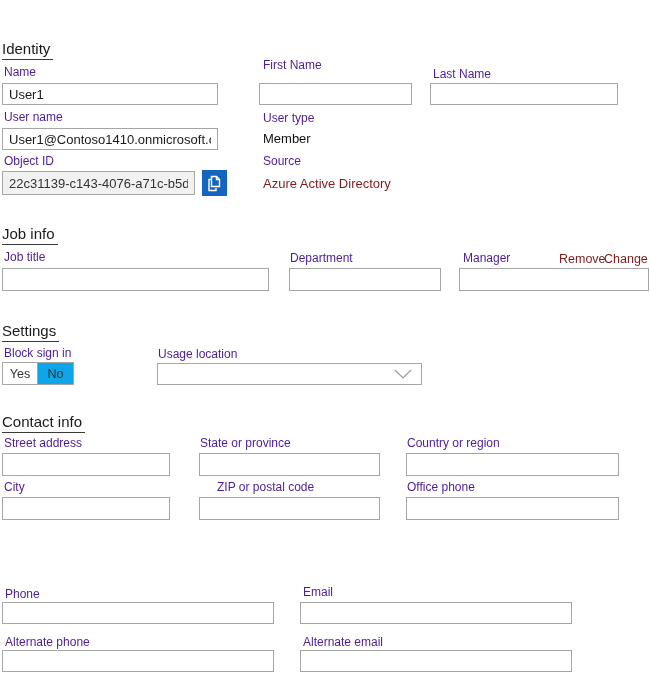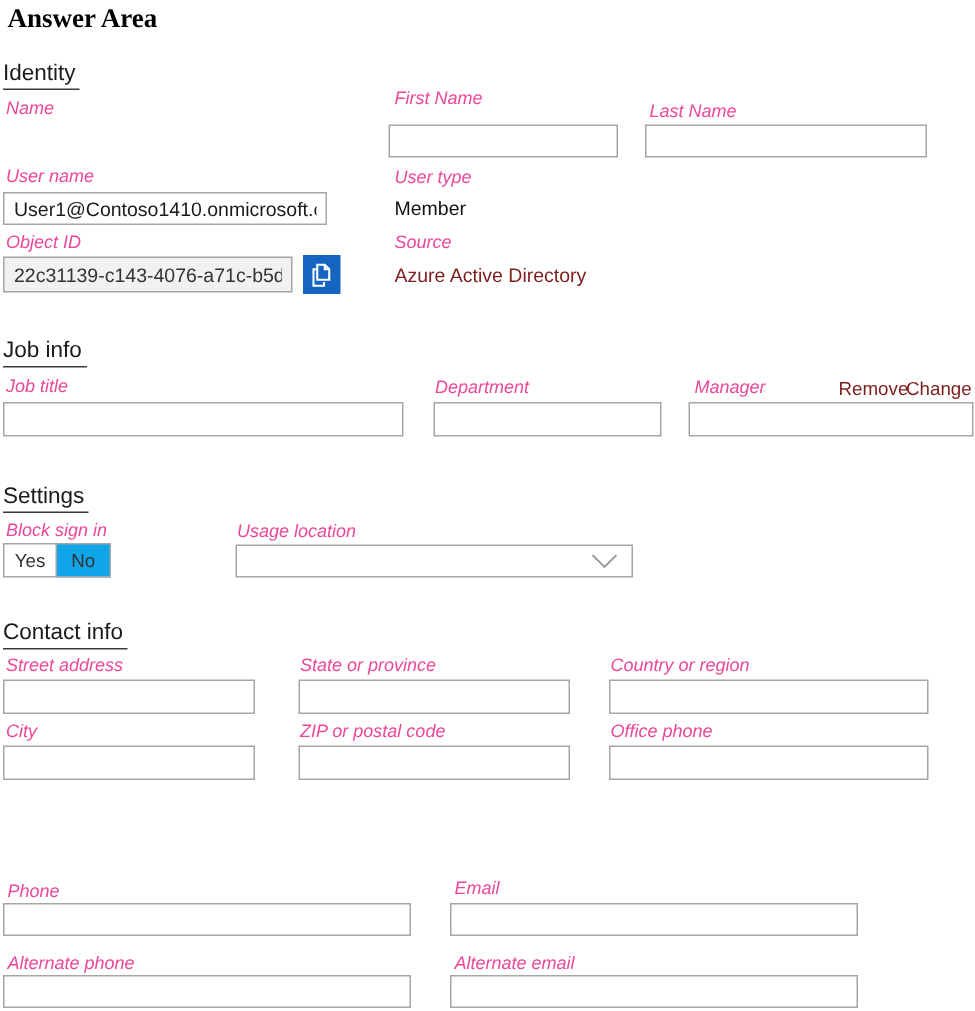--- a/index.html
+++ b/index.html
@@ -16,23 +16,22 @@
   .section-heading {
     position: absolute;
     font-size: 15px; color: #1a1a1a;
     display: inline-block;
     border-bottom: 1px solid #3a3a3a;
     padding: 0 3px 2px 0;
   }
 
   .field-label {
     position: absolute;
-    font-size: 12px; color: #ec4899;
+    font-size: 12px; color: #4c1d95;
     white-space: nowrap;
-    font-style: italic;
   }
 
   .txt {
     position: absolute;
     border: 1px solid #a6a6a6;
     background: #fff;
     font-family: "Liberation Sans", sans-serif;
     font-size: 13px; color: #1a1a1a;
     padding: 0 6px; height: 22px;
     border-radius: 0; outline: none;
@@ -79,25 +78,25 @@
     padding-right: 8px; cursor: pointer;
   }
 
   svg { display: block; }
 </style>
 </head>
 <body>
 
 <div id="canvas">
 
-  <div class="page-title">Answer Area</div>
 
   <div class="section-heading" style="left:2px; top:40px;">Identity</div>
 
   <div class="field-label" style="left:4px; top:65px;">Name</div>
+  <input class="txt" style="left: 2px; top: 83px; width: 216px;" type="text" value="User1">
 
   <div class="field-label" style="left:263px; top:58px;">First Name</div>
   <input class="txt" style="left: 259px; top: 83px; width: 153px;" type="text" value="">
 
   <div class="field-label" style="left:433px; top:67px;">Last Name</div>
   <input class="txt" style="left: 430px; top: 83px; width: 188px;" type="text" value="">
 
   <div class="field-label" style="left:4px; top:110px;">User name</div>
   <input class="txt" style="left: 2px; top: 128px; width: 216px;" type="text" value="User1@Contoso1410.onmicrosoft.com">
 
@@ -157,21 +156,21 @@
 
   <div class="field-label" style="left:200px; top:436px;">State or province</div>
   <input class="txt" style="left: 199px; top: 453px; width: 181px; height: 23px;" type="text" value="">
 
   <div class="field-label" style="left:407px; top:436px;">Country or region</div>
   <input class="txt" style="left: 406px; top: 453px; width: 213px; height: 23px;" type="text" value="">
 
   <div class="field-label" style="left:4px; top:480px;">City</div>
   <input class="txt" style="left: 2px; top: 497px; width: 168px; height: 23px;" type="text" value="">
 
-  <div class="field-label" style="left:200px; top:480px;">ZIP or postal code</div>
+  <div class="field-label" style="left:217px; top:480px;">ZIP or postal code</div>
   <input class="txt" style="left: 199px; top: 497px; width: 181px; height: 23px;" type="text" value="">
 
   <div class="field-label" style="left:407px; top:480px;">Office phone</div>
   <input class="txt" style="left: 406px; top: 497px; width: 213px; height: 23px;" type="text" value="">
 
 
   <div class="field-label" style="left:5px; top:587px;">Phone</div>
   <input class="txt" style="left: 2px; top: 602px; width: 272px;" type="text" value="">
 
   <div class="field-label" style="left:303px; top:585px;">Email</div>

